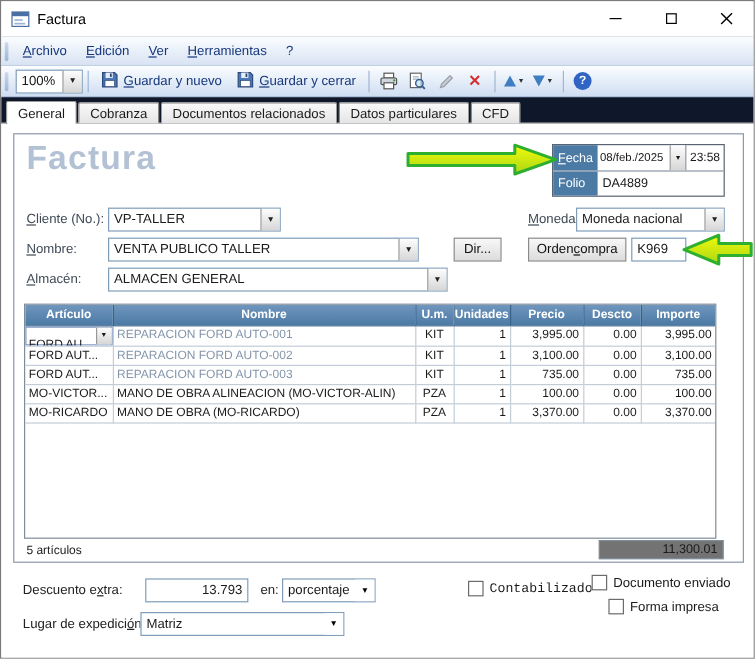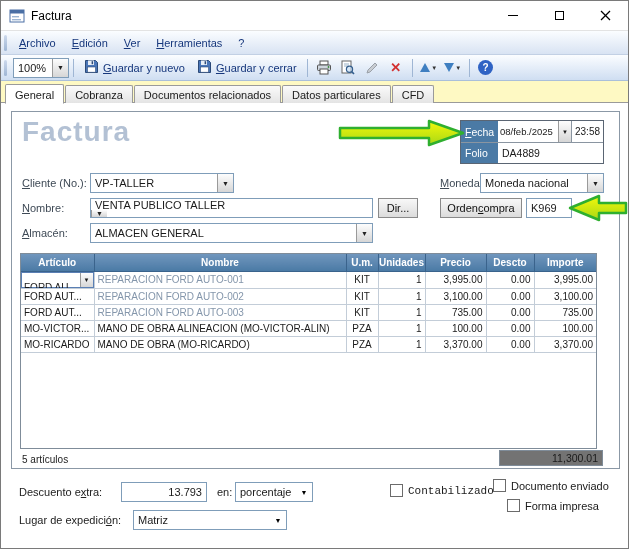--- a/index.html
+++ b/index.html
@@ -40,21 +40,21 @@
   .help-circle { width:15px; height:15px; border-radius:50%; background:#2f63c4; color:#fff; font-size:10px; font-weight:bold; display:flex; align-items:center; justify-content:center; }
 
   
   .combo { background:#fff; border:1px solid #7f9db9; display:flex; align-items:stretch; height:20px; }
   .combo .val { flex:1; padding:0 4px; display:flex; align-items:center; white-space:nowrap; overflow:hidden; font-size:11px; }
   .combo .cbtn { width:16px; background:linear-gradient(#fdfdfd,#d6d6d6); border-left:1px solid #9a9a9a; display:flex; align-items:center; justify-content:center; font-size:7px; color:#222; }
   .combo .cbtn.flat { background:#fff; border-left:none; color:#000; }
   .zoom-combo { width:56px; height:20px; margin-left:2px; }
 
   
-  .tabstrip { position:absolute; left:0; top:80px; width:100%; height:22px; background:#fef9c3; display:flex; align-items:flex-end; padding-left:4px; }
+  .tabstrip { position:absolute; left:0; top:80px; width:100%; height:22px; background:#0f172a; display:flex; align-items:flex-end; padding-left:4px; }
   .tabstrip::after { content:""; position:absolute; left:0; bottom:0; width:100%; height:1px; background:#9a9a9a; }
   .tab { position:relative; padding:3px 9px 2px 9px; border:1px solid #9a9a9a; border-bottom:none; background:linear-gradient(#fafafa,#e4e4e4); margin-right:1px; border-radius:2px 2px 0 0; white-space:nowrap; z-index:1; }
   .tab.active { background:#fff; padding-top:4px; z-index:3; margin-bottom:-1px; border-bottom:1px solid #fff; }
 
   
   .tabpage { position:absolute; left:0; top:102px; width:100%; height:447px; background:#fff; }
 
   .formbox { position:absolute; left:10px; top:8px; width:609px; height:358px; border:1px solid #8b98a6; background:#fff; }
   .watermark { position:absolute; left:10px; top:4px; font-size:28px; font-weight:bold; color:#b3c1d4; letter-spacing:1px; }
 
@@ -243,21 +243,21 @@
         <span class="val">VP-TALLER</span>
         <span class="cbtn">▼</span>
       </div>
       <div class="flabel" style="left:428px; top:65px;"><u>M</u>oneda:</div>
       <div class="combo" style="position:absolute; left:468px; top:61px; width:124px;">
         <span class="val">Moneda nacional</span>
         <span class="cbtn">▼</span>
       </div>
 
       <div class="flabel" style="left:10px; top:90px;"><u>N</u>ombre:</div>
-      <div class="combo" style="position:absolute; left:78px; top:86px; width:283px;flex-direction:column;">
+      <div class="combo" style="position:absolute; left:78px; top:86px; width:259px;">
         <span class="val">VENTA PUBLICO TALLER</span>
         <span class="cbtn">▼</span>
       </div>
       <div class="push-btn" style="left:366px; top:86px; width:40px;">Dir...</div>
       <div class="push-btn" style="left:428px; top:86px; width:82px;">Orden <u>c</u>ompra</div>
       <div class="field" style="left:514px; top:86px; width:46px;">K969</div>
 
       <div class="flabel" style="left:10px; top:115px;"><u>A</u>lmacén:</div>
       <div class="combo" style="position:absolute; left:78px; top:111px; width:283px;">
         <span class="val">ALMACEN GENERAL</span>
@@ -360,21 +360,21 @@
     <div class="checkbox" style="left:492px; top:376px;">
       <span class="box"></span>
       <span>Documento enviado</span>
     </div>
     <div class="checkbox" style="left:506px; top:396px;">
       <span class="box"></span>
       <span>Forma impresa</span>
     </div>
 
     <div class="blabel" style="left:18px; top:407px;">Lugar de expedici<u>ó</u>n:</div>
-    <div class="combo" style="position:absolute; left:132px; top:407px; width:154px;">
+    <div class="combo" style="position:absolute; left:116px; top:407px; width:170px;">
       <span class="val">Matriz</span>
       <span class="cbtn flat">▼</span>
     </div>
   </div>
 
   <svg class="anno" style="left:336px; top:118px;" width="130" height="28" viewBox="0 0 130 28">
     <defs>
       <linearGradient id="ag1" x1="0" y1="0" x2="0" y2="1">
         <stop offset="0" stop-color="#f4f80a"></stop>
           <stop offset="1" stop-color="#a8d816"></stop>

